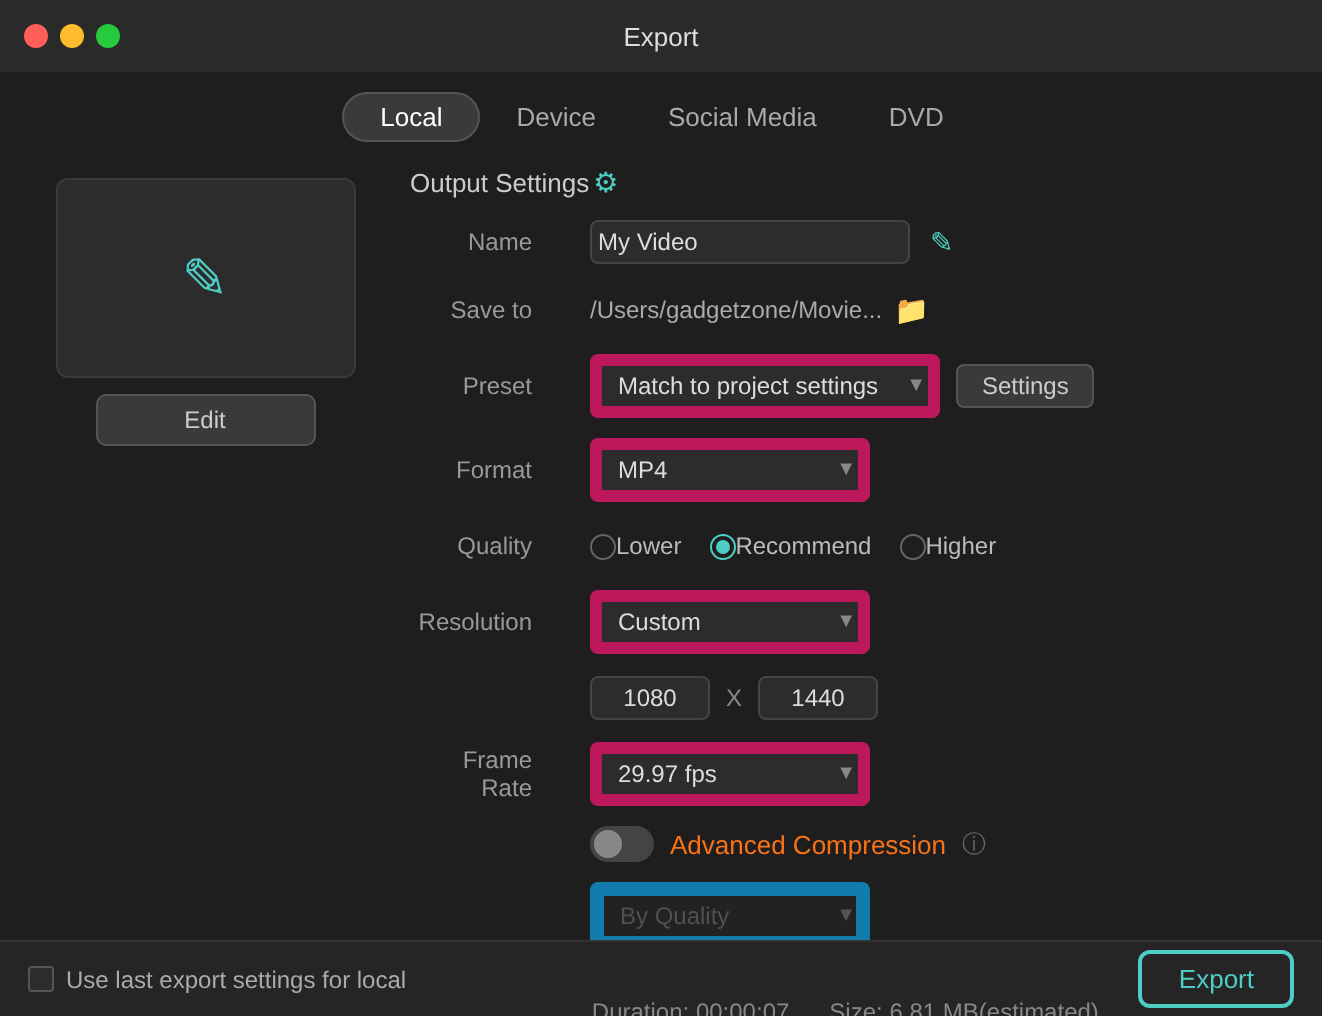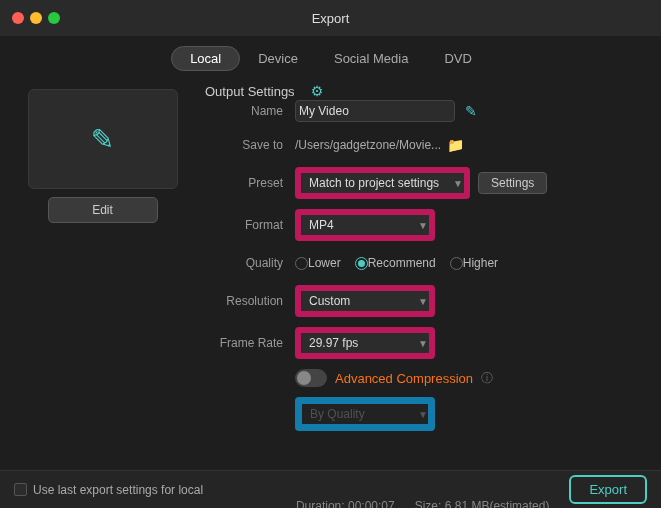--- a/index.html
+++ b/index.html
@@ -110,44 +110,44 @@
 
     
     .right-panel {
       flex: 1;
       padding-top: 4px;
     }
     .section-title {
       font-size: 13px;
       color: #ccc;
       font-weight: 500;
-      margin-bottom: 0;
+      margin-bottom: 10px;
       display: flex;
       align-items: flex-end;
-      gap: 16px;
+      gap: 2px;
     }
     .settings-icon {
       font-size: 14px;
       color: #4ecdc4;
     }
 
     
     .form-row {
       display: flex;
       align-items: center;
       margin-bottom: 10px;
       min-height: 24px;
     }
     .form-label {
       width: 90px;
       text-align: right;
       color: #999;
       font-size: 12px;
       flex-shrink: 0;
-      padding-right: 12px;
+      padding-right: 29px;
     }
     .form-control {
       flex: 1;
     }
 
     .text-input {
       background: #2c2c2c;
       border: 1px solid #444;
       border-radius: 4px;
       color: #ddd;
@@ -473,20 +473,28 @@
       <div class="form-control">
         <div class="select-wrapper">
           <select class="form-select">
             <option>Custom</option>
           </select>
           <span class="select-arrow">▼</span>
         </div>
       </div>
     </div>
 
+    <div class="form-row">
+      <div class="form-label"></div>
+      <div class="form-control resolution-fields">
+        <input type="text" class="res-input" value="1080" style="">
+        <span class="res-x-label">X</span>
+        <input type="text" class="res-input" value="1440" style="">
+      </div>
+    </div>
 
     <div class="form-row">
       <div class="form-label">Frame Rate</div>
       <div class="form-control">
         <div class="select-wrapper">
           <select class="form-select">
             <option>29.97 fps</option>
           </select>
           <span class="select-arrow">▼</span>
         </div>

